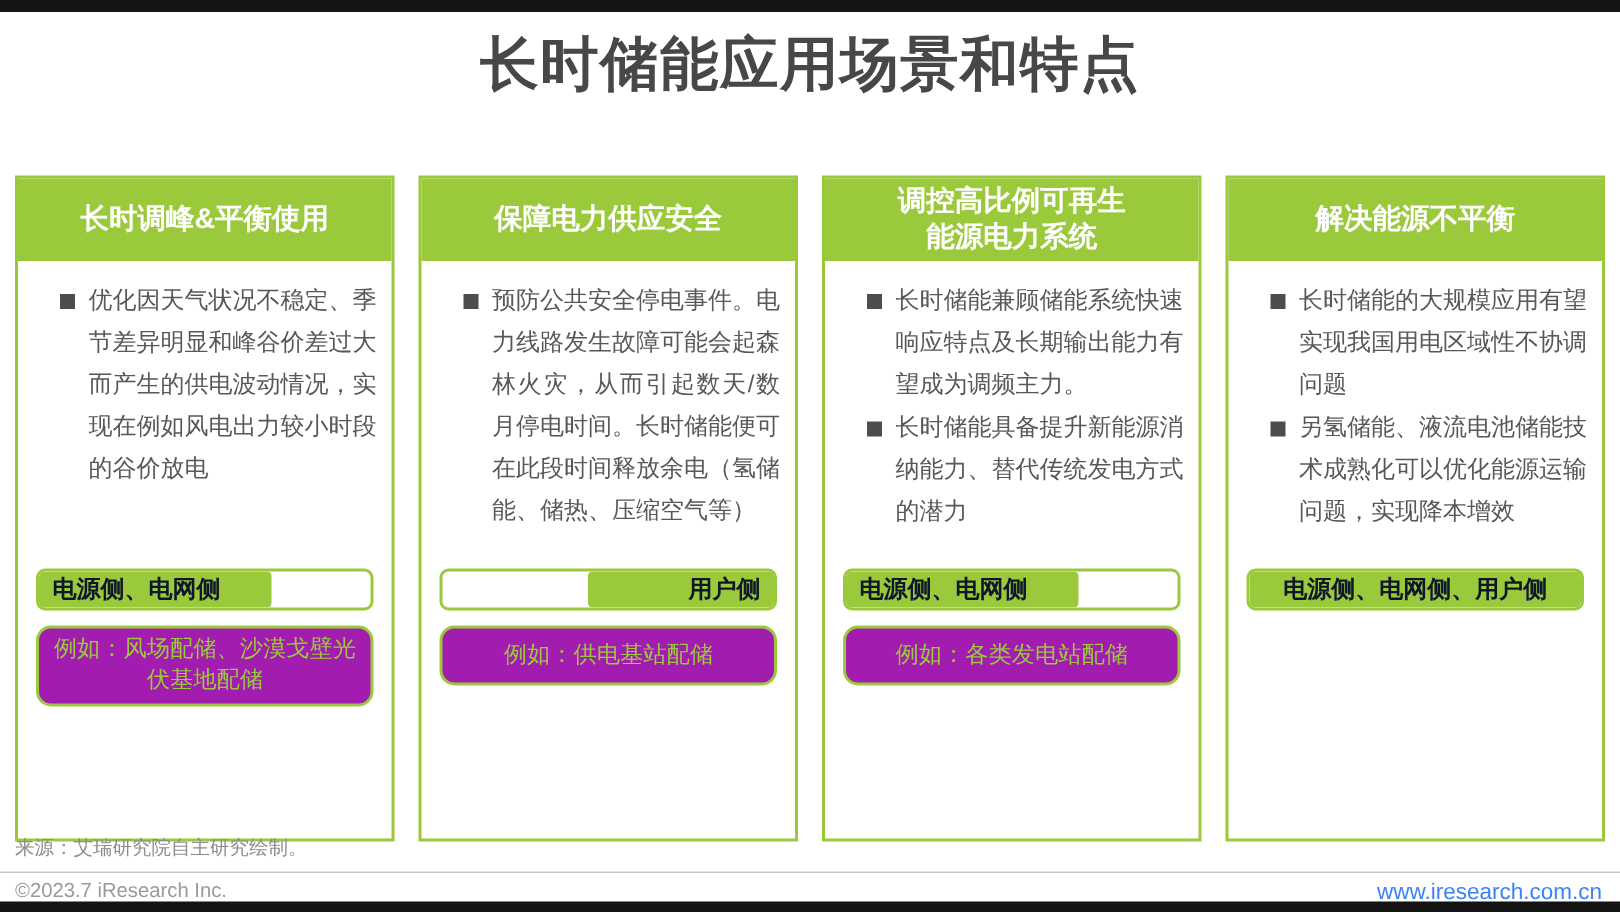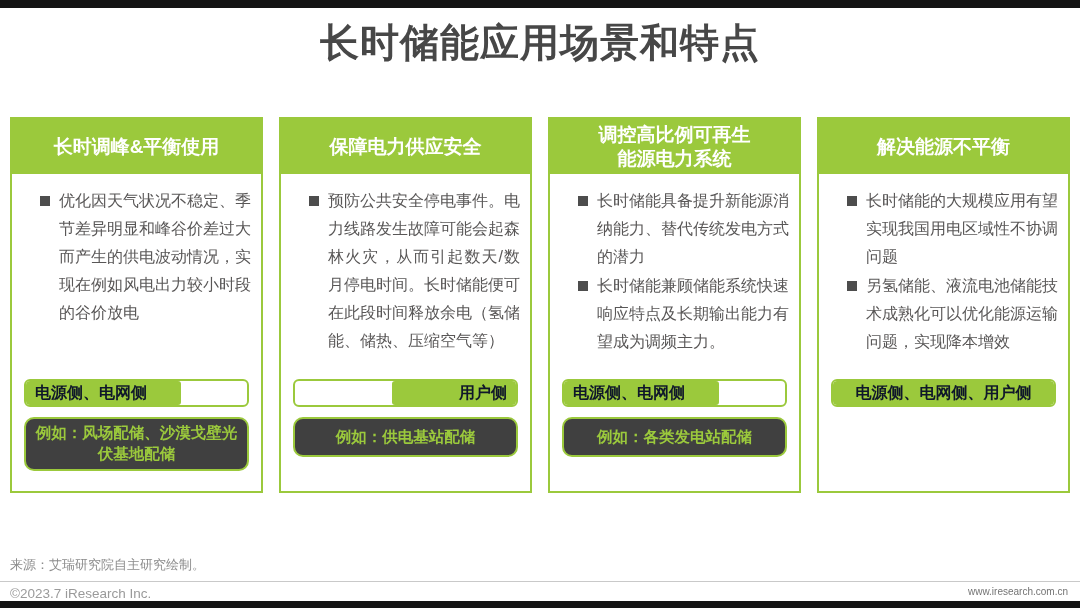--- a/index.html
+++ b/index.html
@@ -18,21 +18,21 @@
     overflow:hidden;
   }
   .top-bar{position:absolute;top:0;left:0;width:1080px;height:8px;background:var(--bar-black);}
   .bottom-bar{position:absolute;top:601px;left:0;width:1080px;height:7px;background:var(--bar-black);}
   .page-title{
     position:absolute;top:16px;left:0;width:1080px;
     text-align:center;font-size:39px;font-weight:bold;color:var(--title-gray);
     letter-spacing:1px;
   }
   .cards{
-    position:absolute;top:117px;left:10px;width:1060px;height:376px;
+    position:absolute;top:117px;left:10px;width:1060px;height:444px;
     display:flex;gap:16px;
   }
   .card{
     flex:1;position:relative;background:#fff;
     border:2px solid var(--green);
   }
   .card-header{
     height:55px;background:var(--green);color:#fff;
     font-weight:bold;font-size:19px;line-height:1.25;
     display:flex;align-items:center;justify-content:center;
@@ -58,40 +58,40 @@
   .side-badge-fill{
     background:var(--green);color:#0f172a;font-weight:bold;font-size:16px;
     display:flex;align-items:center;height:100%;
     white-space:nowrap;
   }
   .fill-left .side-badge-fill{width:70%;padding-left:9px;justify-content:flex-start;border-radius:0 3px 3px 0;}
   .fill-right .side-badge-fill{width:56%;padding-right:9px;justify-content:flex-end;border-radius:3px 0 0 3px;}
   .fill-full .side-badge-fill{width:100%;justify-content:center;border-radius:3px;}
   .example-badge{
     position:absolute;top:298px;left:12px;right:12px;min-height:40px;
-    border:2px solid var(--green);border-radius:10px;background:#404040;
-    color:var(--green);font-weight:bold;font-size:15.5px;line-height:1.35;
+    border:2px solid var(--green);border-radius:10px;background:#a21caf;
+    color:var(--green);font-weight:normal;font-size:15.5px;line-height:1.35;
     display:flex;align-items:center;justify-content:center;text-align:center;
     padding:4px 4px;
   }
   .source-note{
     position:absolute;top:556px;left:10px;
     font-size:13px;color:var(--footer-gray);
   }
   .footer-divider{
     position:absolute;top:581px;left:0;width:1080px;height:0;
     border-top:1px solid #c9c9c9;
   }
   .copyright-text{
     position:absolute;top:586px;left:10px;
     font-size:13.5px;color:#9a9a9a;text-align:right;
   }
   .website-text{
     position:absolute;top:586px;right:12px;
-    font-size:10px;color:#737373;
+    font-size:15px;color:#3b82f6;
   }
 </style>
 </head>
 <body>
 
 <div class="top-bar"></div>
 
 <h1 class="page-title">长时储能应用场景和特点</h1>
 
 <div class="cards">
@@ -123,25 +123,25 @@
     </div>
     <div class="example-badge">例如：供电基站配储</div>
   </div>
 
   <div class="card">
     <div class="card-header">调控高比例可再生
 能源电力系统</div>
     <div class="card-body">
       <div class="bullet">
         <span class="bullet-marker"></span>
-        <span class="bullet-text">长时储能具备提升新能源消纳能力、替代传统发电方式的潜力</span>
+        <span class="bullet-text">长时储能兼顾储能系统快速响应特点及长期输出能力有望成为调频主力。</span>
       </div>
       <div class="bullet">
         <span class="bullet-marker"></span>
-        <span class="bullet-text">长时储能兼顾储能系统快速响应特点及长期输出能力有望成为调频主力。</span>
+        <span class="bullet-text">长时储能具备提升新能源消纳能力、替代传统发电方式的潜力</span>
       </div>
     </div>
     <div class="side-badge fill-left">
       <div class="side-badge-fill">电源侧、电网侧</div>
     </div>
     <div class="example-badge">例如：各类发电站配储</div>
   </div>
 
   <div class="card">
     <div class="card-header">解决能源不平衡</div>

